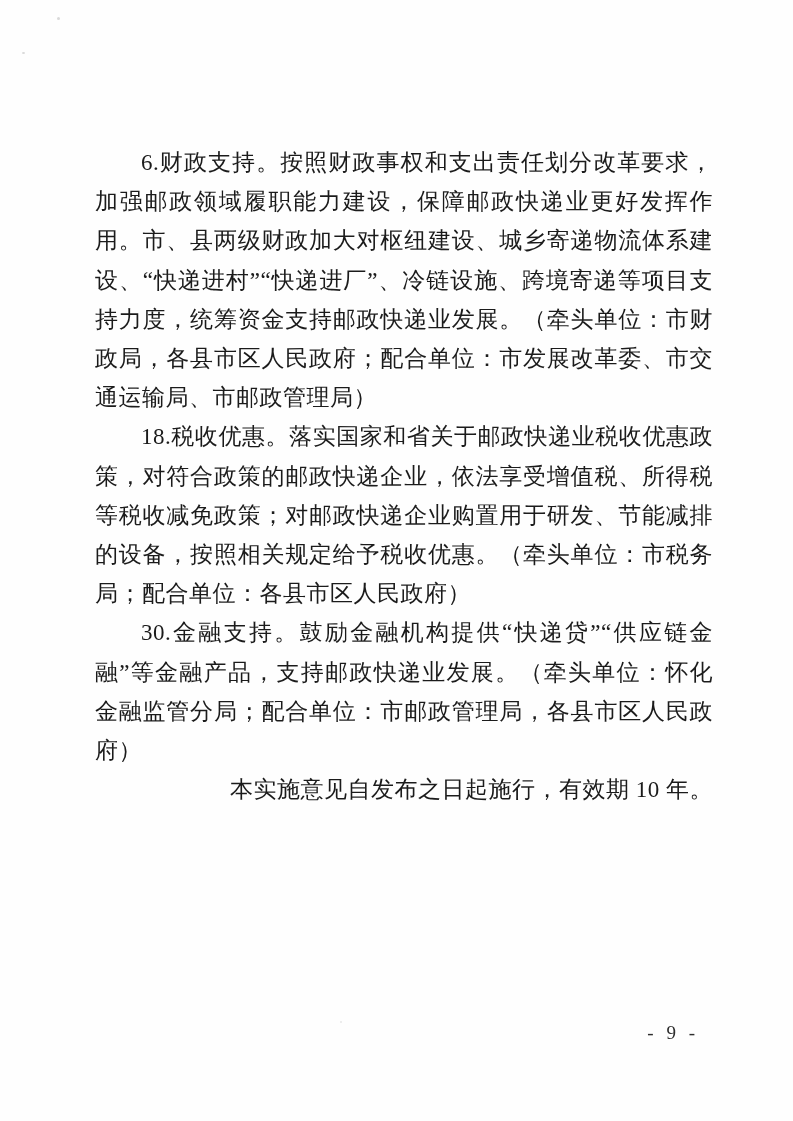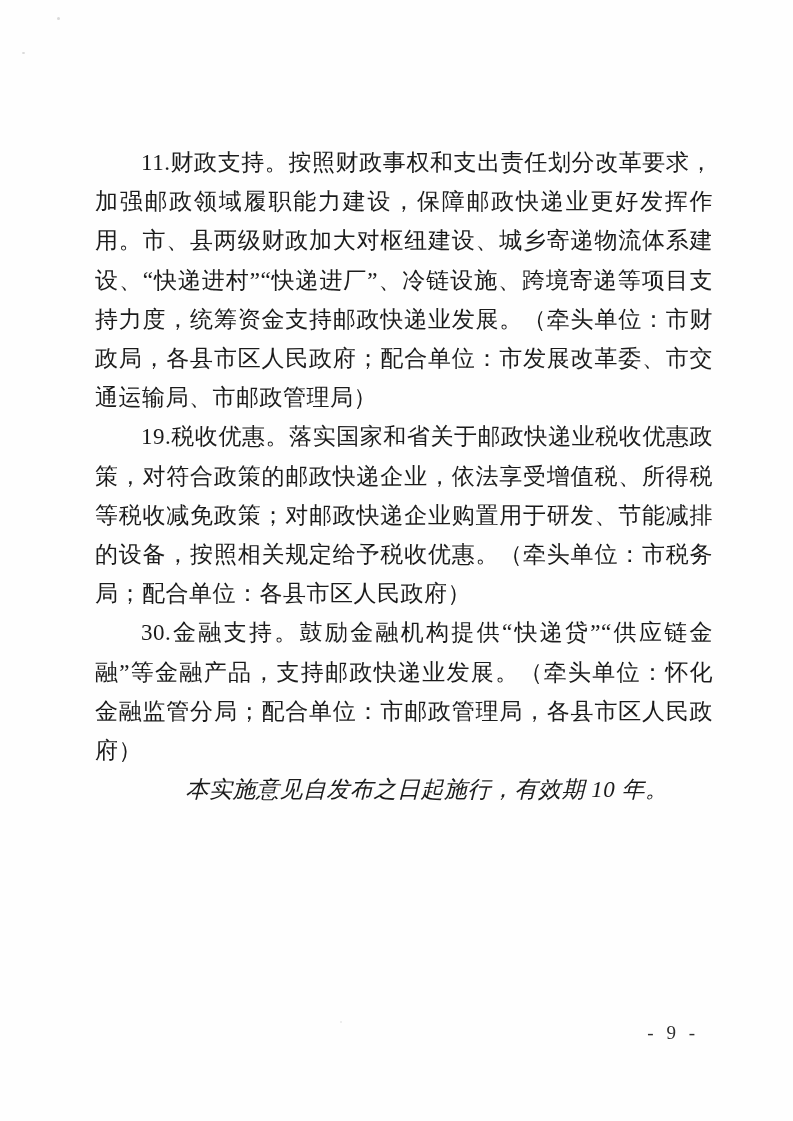--- a/index.html
+++ b/index.html
@@ -26,22 +26,21 @@
     margin: 0;
     padding: 0;
     font-size: 23px;
     line-height: 39.2px;
     text-align: justify;
     text-indent: 2em;
     letter-spacing: 0.5px;
     word-break: break-all;
   }
   .doc-body p.closing {
-    text-align: center;
-    font-style: italic;
+    text-align: right;
   }
   .page-number {
     position: absolute;
     right: 94px;
     top: 1022px;
     font-size: 19px;
     letter-spacing: 4px;
     color: #2e2e2e;
     white-space: nowrap;
   }
@@ -58,20 +57,20 @@
 </head>
 <body>
 
 <div class="page">
 
   <span class="speck s1"></span>
   <span class="speck s2"></span>
   <span class="speck s3"></span>
 
   <div class="doc-body">
-    <p>11.财政支持。按照财政事权和支出责任划分改革要求，加强邮政领域履职能力建设，保障邮政快递业更好发挥作用。市、县两级财政加大对枢纽建设、城乡寄递物流体系建设、“快递进村”“快递进厂”、冷链设施、跨境寄递等项目支持力度，统筹资金支持邮政快递业发展。（牵头单位：市财政局，各县市区人民政府；配合单位：市发展改革委、市交通运输局、市邮政管理局）</p>
-    <p>19.税收优惠。落实国家和省关于邮政快递业税收优惠政策，对符合政策的邮政快递企业，依法享受增值税、所得税等税收减免政策；对邮政快递企业购置用于研发、节能减排的设备，按照相关规定给予税收优惠。（牵头单位：市税务局；配合单位：各县市区人民政府）</p>
+    <p>6.财政支持。按照财政事权和支出责任划分改革要求，加强邮政领域履职能力建设，保障邮政快递业更好发挥作用。市、县两级财政加大对枢纽建设、城乡寄递物流体系建设、“快递进村”“快递进厂”、冷链设施、跨境寄递等项目支持力度，统筹资金支持邮政快递业发展。（牵头单位：市财政局，各县市区人民政府；配合单位：市发展改革委、市交通运输局、市邮政管理局）</p>
+    <p>18.税收优惠。落实国家和省关于邮政快递业税收优惠政策，对符合政策的邮政快递企业，依法享受增值税、所得税等税收减免政策；对邮政快递企业购置用于研发、节能减排的设备，按照相关规定给予税收优惠。（牵头单位：市税务局；配合单位：各县市区人民政府）</p>
     <p>30.金融支持。鼓励金融机构提供“快递贷”“供应链金融”等金融产品，支持邮政快递业发展。（牵头单位：怀化金融监管分局；配合单位：市邮政管理局，各县市区人民政府）</p>
     <p class="closing">本实施意见自发布之日起施行，有效期 10 年。</p>
   </div>
 
   <div class="page-number">- 9 -</div>
 </div>
 
 </body></html>

